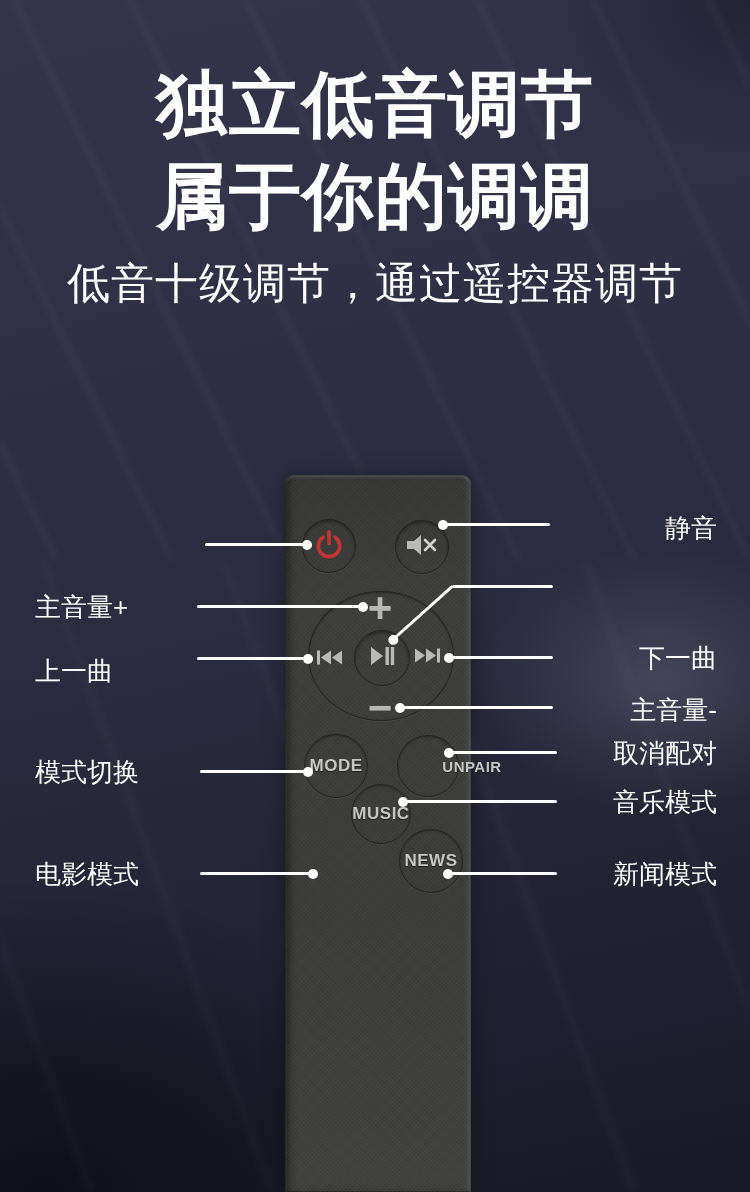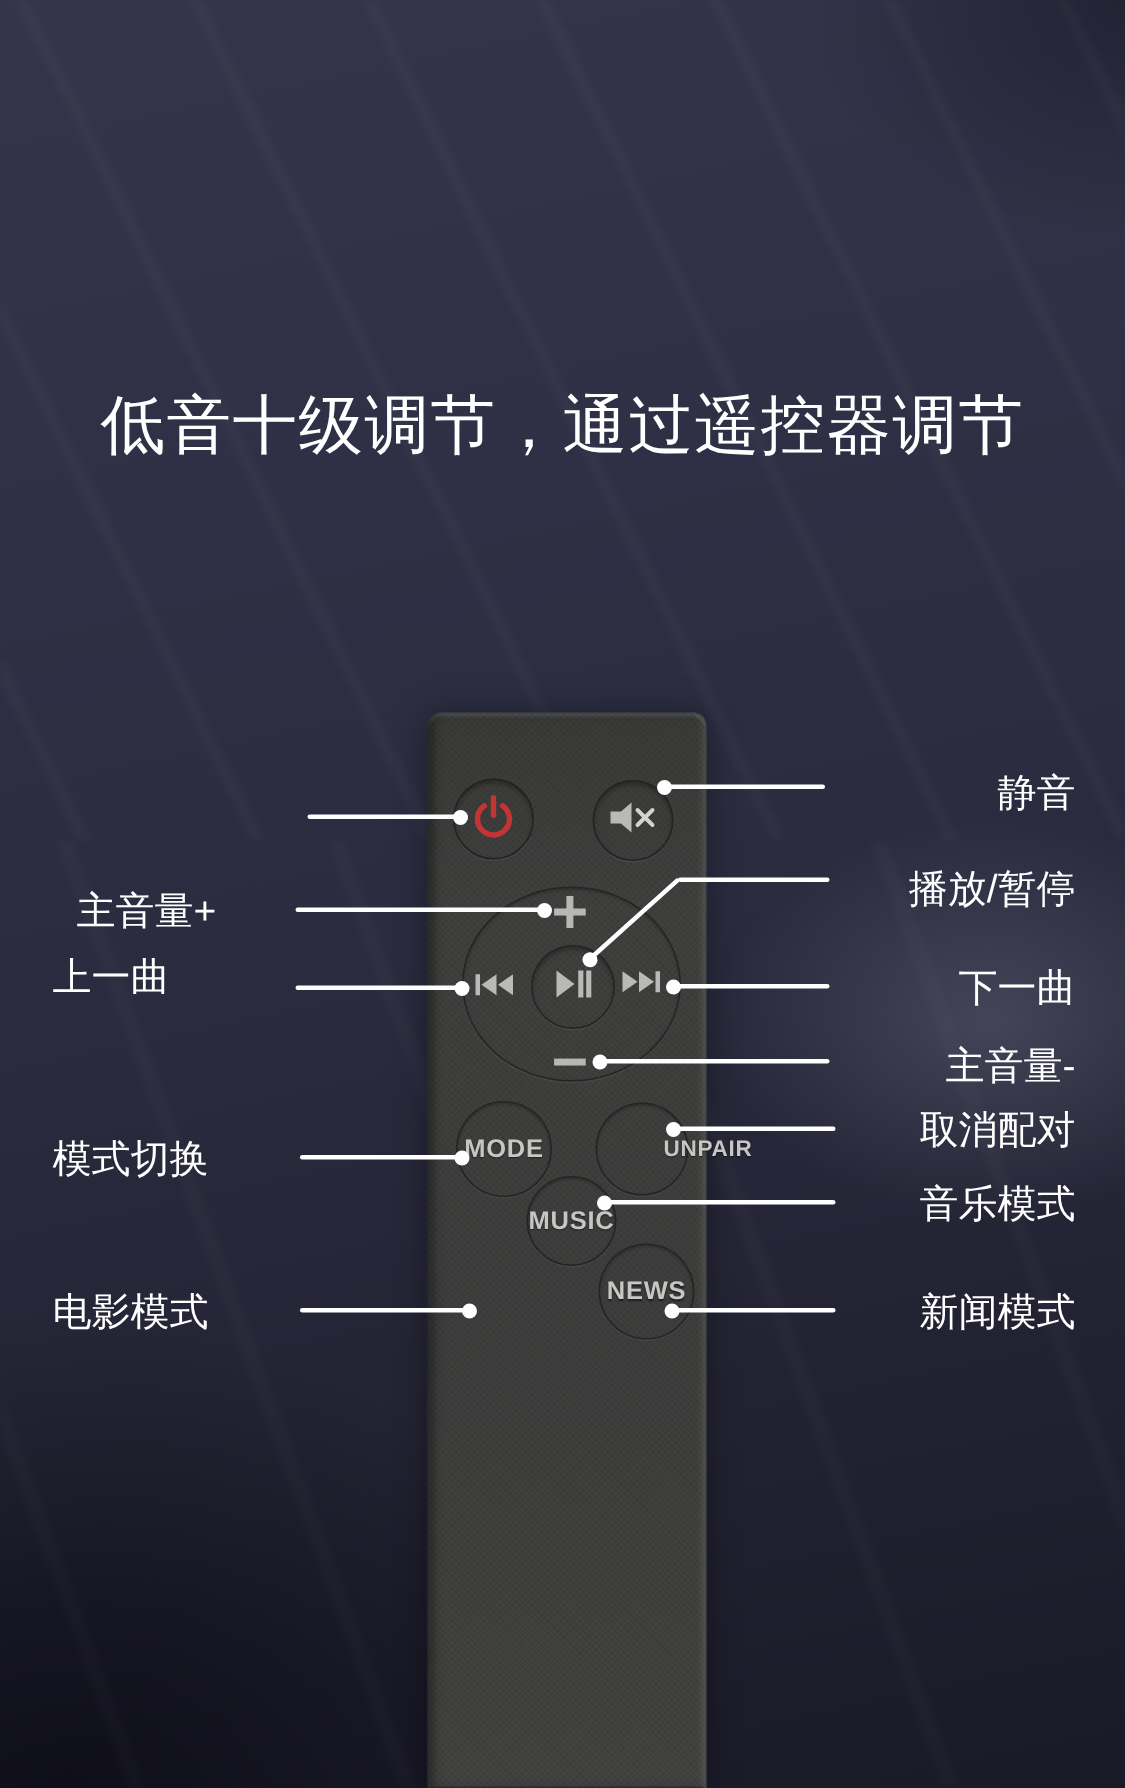--- a/index.html
+++ b/index.html
@@ -85,20 +85,24 @@
   .cdot.end{ right:-5px; }
   .cdot.start{ left:-5px; }
 </style>
 </head>
 <body>
 
 <div class="canvas">
   <div class="streaks"></div>
   <div class="streaks2"></div>
 
+  <div class="title">
+    <div>独立低音调节</div>
+    <div>属于你的调调</div>
+  </div>
   <div class="subtitle">低音十级调节，通过遥控器调节</div>
 
   <div class="remote">
     <div class="remote-texture"></div>
 
     <div class="rbtn" style="left:17px;top:44px;width:52px;height:52px;">
       <span>
         <svg width="32" height="32" viewBox="0 0 30 30">
           <path d="M9.3,8.6 A10,10 0 1,0 20.7,8.6" fill="none" stroke="#c23534" stroke-width="3.4" stroke-linecap="round"></path>
           <path d="M15,3.6 L15,14.5" fill="none" stroke="#c23534" stroke-width="3.4" stroke-linecap="round"></path>
@@ -162,46 +166,45 @@
     </div>
     <div class="rring" style="left:114px;top:354px;width:62px;height:62px;">
       <span class="glyph-text" style="position:absolute;left:50%;top:50%;transform:translate(-50%,-50%);">NEWS</span>
     </div>
   </div>
 
   <div class="cline" style="left:205px;top:543px;width:102px;">
     <span class="cdot end"></span>
   </div>
 
-  <div class="clabel" style="left:35px;top:590px;margin-left:16px;">主音量+</div>
+  <div class="clabel" style="left:35px;top:590px;">主音量+</div>
   <div class="cline" style="left:197px;top:605px;width:166px;">
     <span class="cdot end"></span>
   </div>
 
-  <div class="clabel" style="left:35px;top:634px;text-align:right;">上一曲</div>
+  <div class="clabel" style="left:35px;top:654px;text-align:right;">上一曲</div>
   <div class="cline" style="left:197px;top:657px;width:111px;">
     <span class="cdot end"></span>
   </div>
 
   <div class="clabel" style="left:35px;top:755px;">模式切换</div>
   <div class="cline" style="left:200px;top:770px;width:108px;">
     <span class="cdot end"></span>
   </div>
 
   <div class="clabel" style="left:35px;top:857px;">电影模式</div>
   <div class="cline" style="left:200px;top:872px;width:113px;">
     <span class="cdot end"></span>
   </div>
 
   <div class="clabel r" style="right:33px;top:511px;">静音</div>
   <div class="cline" style="left:443px;top:523px;width:107px;">
     <span class="cdot start"></span>
   </div>
 
-  <div class="clabel r" style="right:33px;top:575px;">播放/暂停</div>
   <div class="cline" style="left:452px;top:585px;width:101px;"></div>
   <div class="cline diag" style="left:393px;top:638px;width:80px;transform:rotate(-41.9deg);">
     <span class="cdot start"></span>
   </div>
 
   <div class="clabel r" style="right:33px;top:641px;">下一曲</div>
   <div class="cline" style="left:449px;top:656px;width:104px;">
     <span class="cdot start"></span>
   </div>
 

